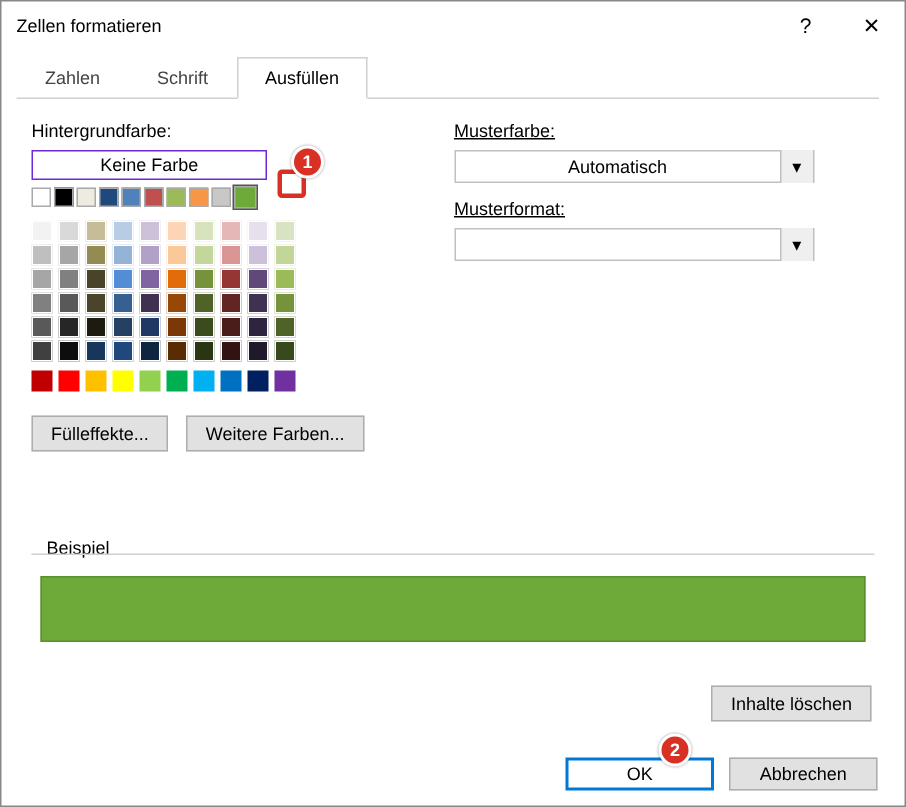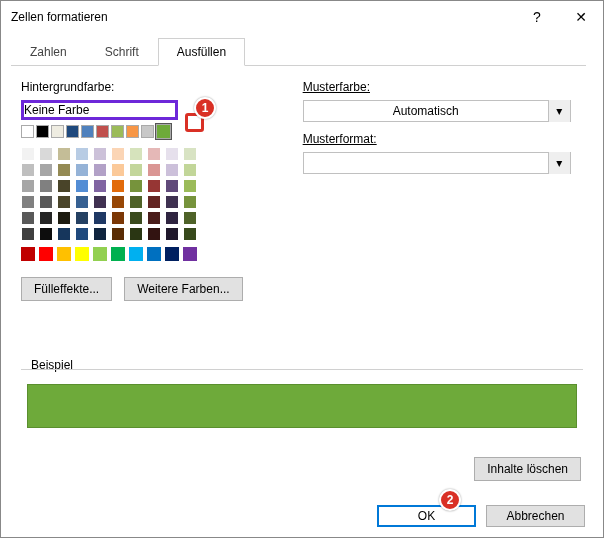--- a/index.html
+++ b/index.html
@@ -6,30 +6,30 @@
   body { margin: 0; background: #fff; width: 604px; height: 538px; position: relative; border: 1px solid #888; }
   .titlebar { display: flex; align-items: center; justify-content: space-between; height: 32px; padding: 0 0 0 10px; }
   .titlebar .title { color: #000; }
   .titlebar .ctrls { display: flex; }
   .titlebar .ctrl { width: 44px; height: 30px; display: flex; align-items: center; justify-content: center; color: #000; font-size: 14px; }
   .tabs { display: flex; margin: 4px 17px 0 10px; border-bottom: 1px solid #d0d0d0; }
   .tab { padding: 6px 18px; border: 1px solid transparent; color: #444; position: relative; top: 1px; }
   .tab.active { border: 1px solid #d0d0d0; border-bottom: 1px solid #fff; background: #fff; color: #000; }
   .content { padding: 14px 20px 0 20px; display: flex; gap: 60px; }
   .lbl { color: #000; margin-bottom: 6px; display: block; }
-  .nocolor { border: 3px solid #6d28d9; width: 157px; height: 20px; display: flex; align-items: center; justify-content: flex-start; margin-bottom: 4px; }
+  .nocolor { border: 1px solid #6d28d9; width: 157px; height: 20px; display: flex; align-items: center; justify-content: center; margin-bottom: 4px; }
   .row1 { display: flex; gap: 2px; margin-bottom: 8px; align-items: center; }
   .sw { width: 13px; height: 13px; border: 1px solid #aaa; }
   .grid { display: grid; grid-template-columns: repeat(10, 16px); gap: 2px; margin-bottom: 6px; }
   .grid .sw { width: 14px; height: 14px; border: 1px solid #fff; }
   .standard { display: grid; grid-template-columns: repeat(10, 16px); gap: 2px; margin-top: 4px; }
   .standard .sw { width: 14px; height: 14px; border: none; }
   .btnrow { display: flex; gap: 12px; margin-top: 16px; }
   .btn { background: #e1e1e1; border: 1px solid #adadad; padding: 4px 12px; min-width: 90px; text-align: center; }
-  .select { border: 1px solid #c0c0c0; width: 268px; height: 22px; display: flex; align-items: center; position: relative; margin-bottom: 10px; }
+  .select { border: 1px solid #c0c0c0; width: 240px; height: 22px; display: flex; align-items: center; position: relative; margin-bottom: 10px; }
   .select .val { flex: 1; text-align: center; }
   .select .arrow { width: 22px; height: 22px; border-left: 1px solid #c0c0c0; background: #efefef; display: flex; align-items: center; justify-content: center; }
   .fieldset-lbl { position: absolute; left: 26px; color: #000; background: #fff; padding: 0 4px; }
   .example-box { position: absolute; left: 20px; right: 20px; top: 368px; }
   .example-frame { border-top: 1px solid #d0d0d0; padding: 14px 6px 8px 6px; }
   .example-swatch { height: 44px; background: #6eaa3a; border: 1px solid #5a8f2e; }
   .bottom-clear { position: absolute; right: 22px; top: 456px; }
   .dialog-btns { position: absolute; right: 18px; bottom: 10px; display: flex; gap: 10px; }
   .dialog-btn { width: 99px; height: 22px; background: #e1e1e1; border: 1px solid #adadad; display: flex; align-items: center; justify-content: center; }
   .dialog-btn.primary { background: #fff; border: 2px solid #0078d7; }

